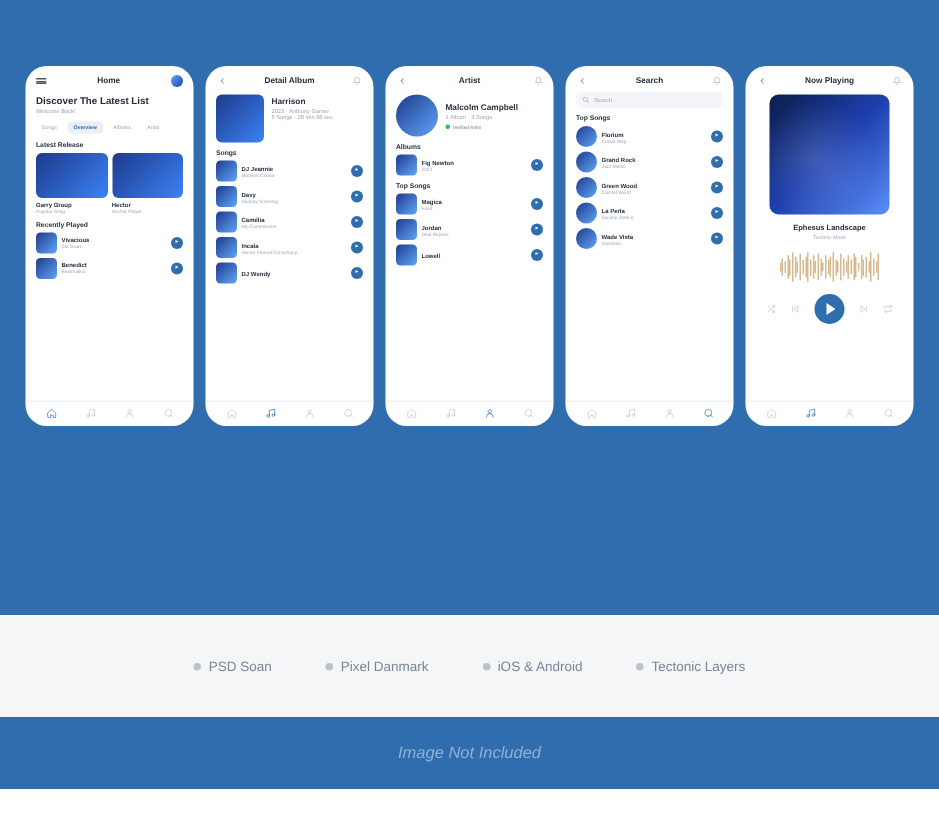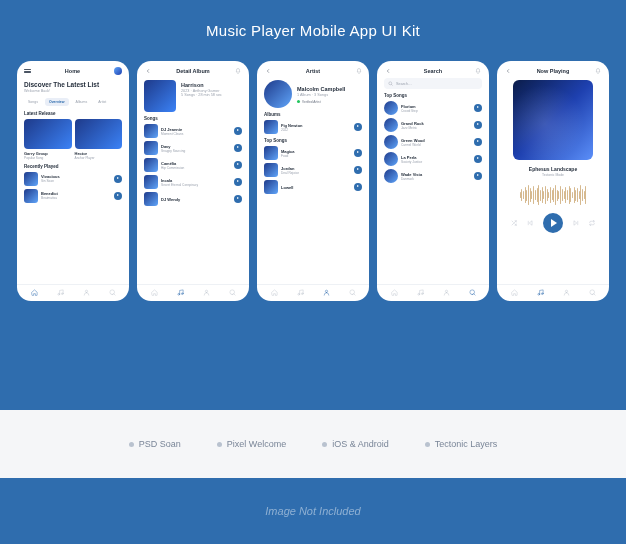--- a/index.html
+++ b/index.html
@@ -58,27 +58,26 @@
 .wave { display: flex; align-items: center; justify-content: center; gap: 0.8px; height: 22px; margin-top: 7px; }
 .wave span { width: 0.9px; background: #d6b98f; border-radius: 1px; }
 .np-ctrl { display: flex; align-items: center; justify-content: center; gap: 10px; margin-top: 7px; }
 .np-play { width: 20px; height: 20px; border-radius: 50%; background: #2f6dae; position: relative; }
 .np-play::after { content:''; position:absolute; left: 8px; top: 5.5px; border-left: 6px solid #fff; border-top: 4.5px solid transparent; border-bottom: 4.5px solid transparent; }
 .np-small { width: 6px; height: 6px; }
 .np-small svg { width: 100%; height: 100%; stroke: #c0c6d0; fill: none; stroke-width: 2; stroke-linecap: round; stroke-linejoin: round; }
 .features { background: #f5f6f8; height: 68px; display: flex; align-items: center; justify-content: center; gap: 36px; }
 .feat { display: flex; align-items: center; gap: 5px; color: #7a8698; font-size: 9px; }
 .feat .dot { width: 5px; height: 5px; border-radius: 50%; background: #b9c2cf; }
-.footer-note { text-align: center; color: #8fb0d3; font-size: 11px; font-style: italic; background: #2f6dae; height: 66px; display: flex; align-items: center; justify-content: center; }
+.footer-note { text-align: center; color: #8fb0d3; font-size: 11px; font-style: italic; background: #2f6dae; height: 48px; display: flex; align-items: center; justify-content: center; }
 </style>
 </head>
 <body>
 
 <div class="canvas">
-  <div class="title">Music Player Mobile App UI Kit</div>
 
   <div class="phones">
 
     <div class="phone">
       <div class="phone-head">
         <div class="icon-menu">
             <div class="hamb">
               <span></span>
               <span></span>
               <span></span>
@@ -486,21 +485,21 @@
   </div>
 </div>
 
 <div class="features">
   <div class="feat">
       <span class="dot"></span>
       <span>PSD Soan</span>
     </div>
   <div class="feat">
       <span class="dot"></span>
-      <span>Pixel Welcome</span>
+      <span>Pixel Danmark</span>
     </div>
   <div class="feat">
       <span class="dot"></span>
       <span>iOS &amp; Android</span>
     </div>
   <div class="feat">
       <span class="dot"></span>
       <span>Tectonic Layers</span>
     </div>
 </div>

